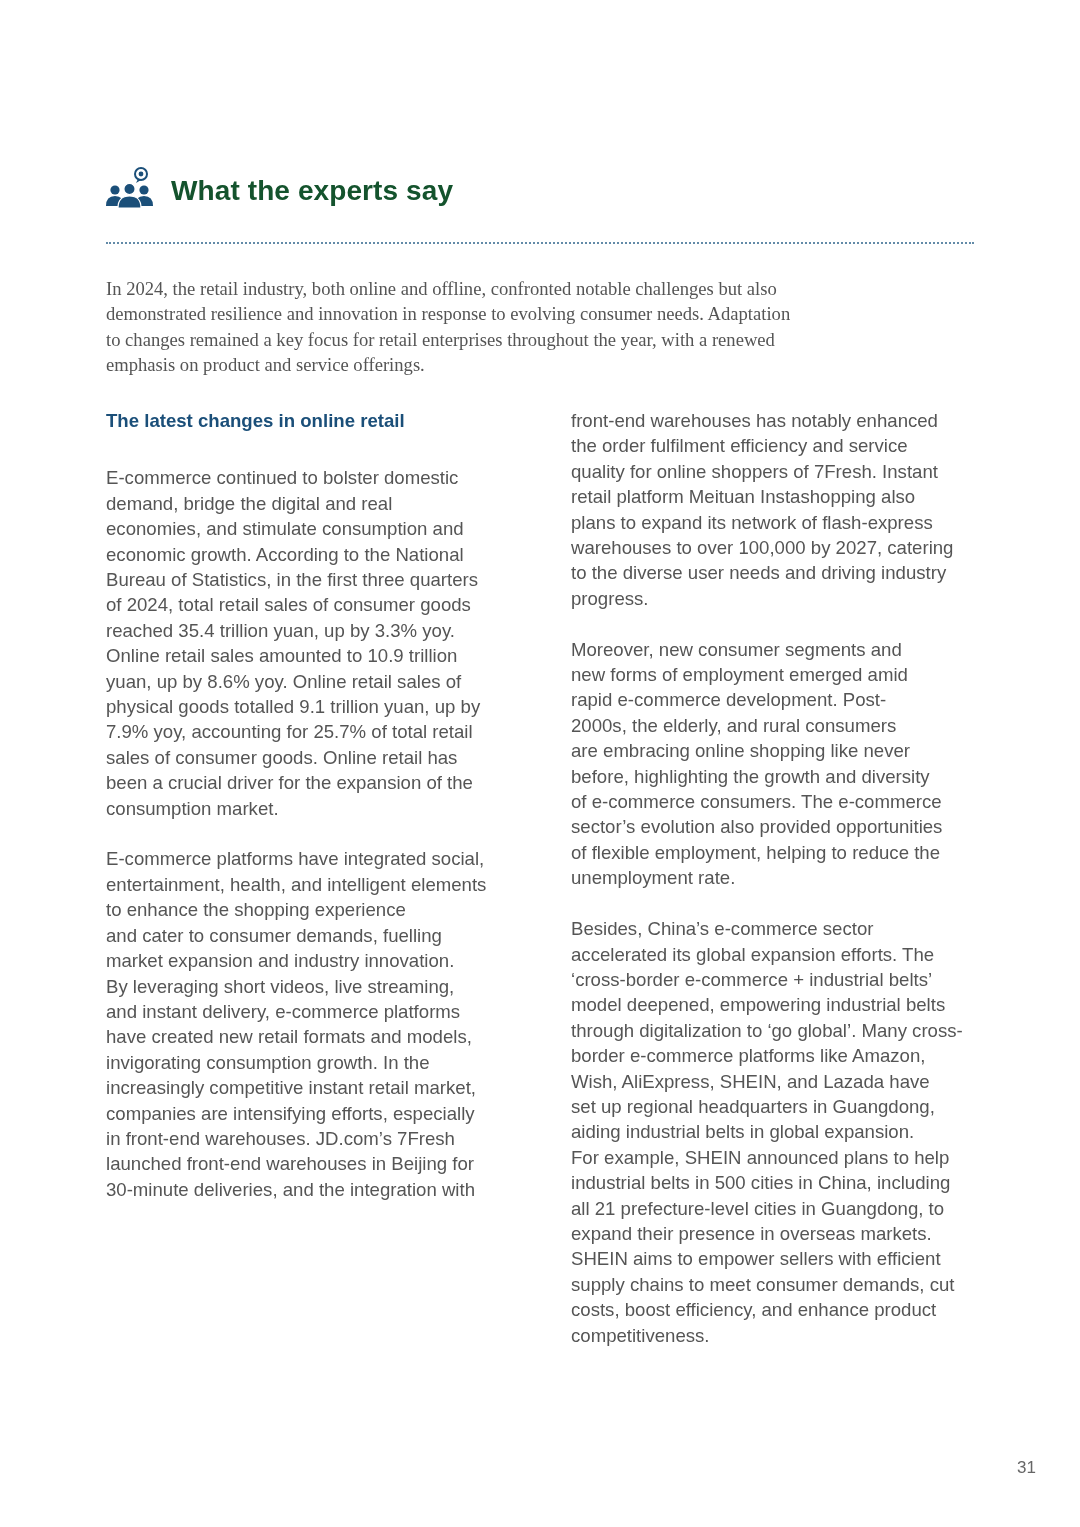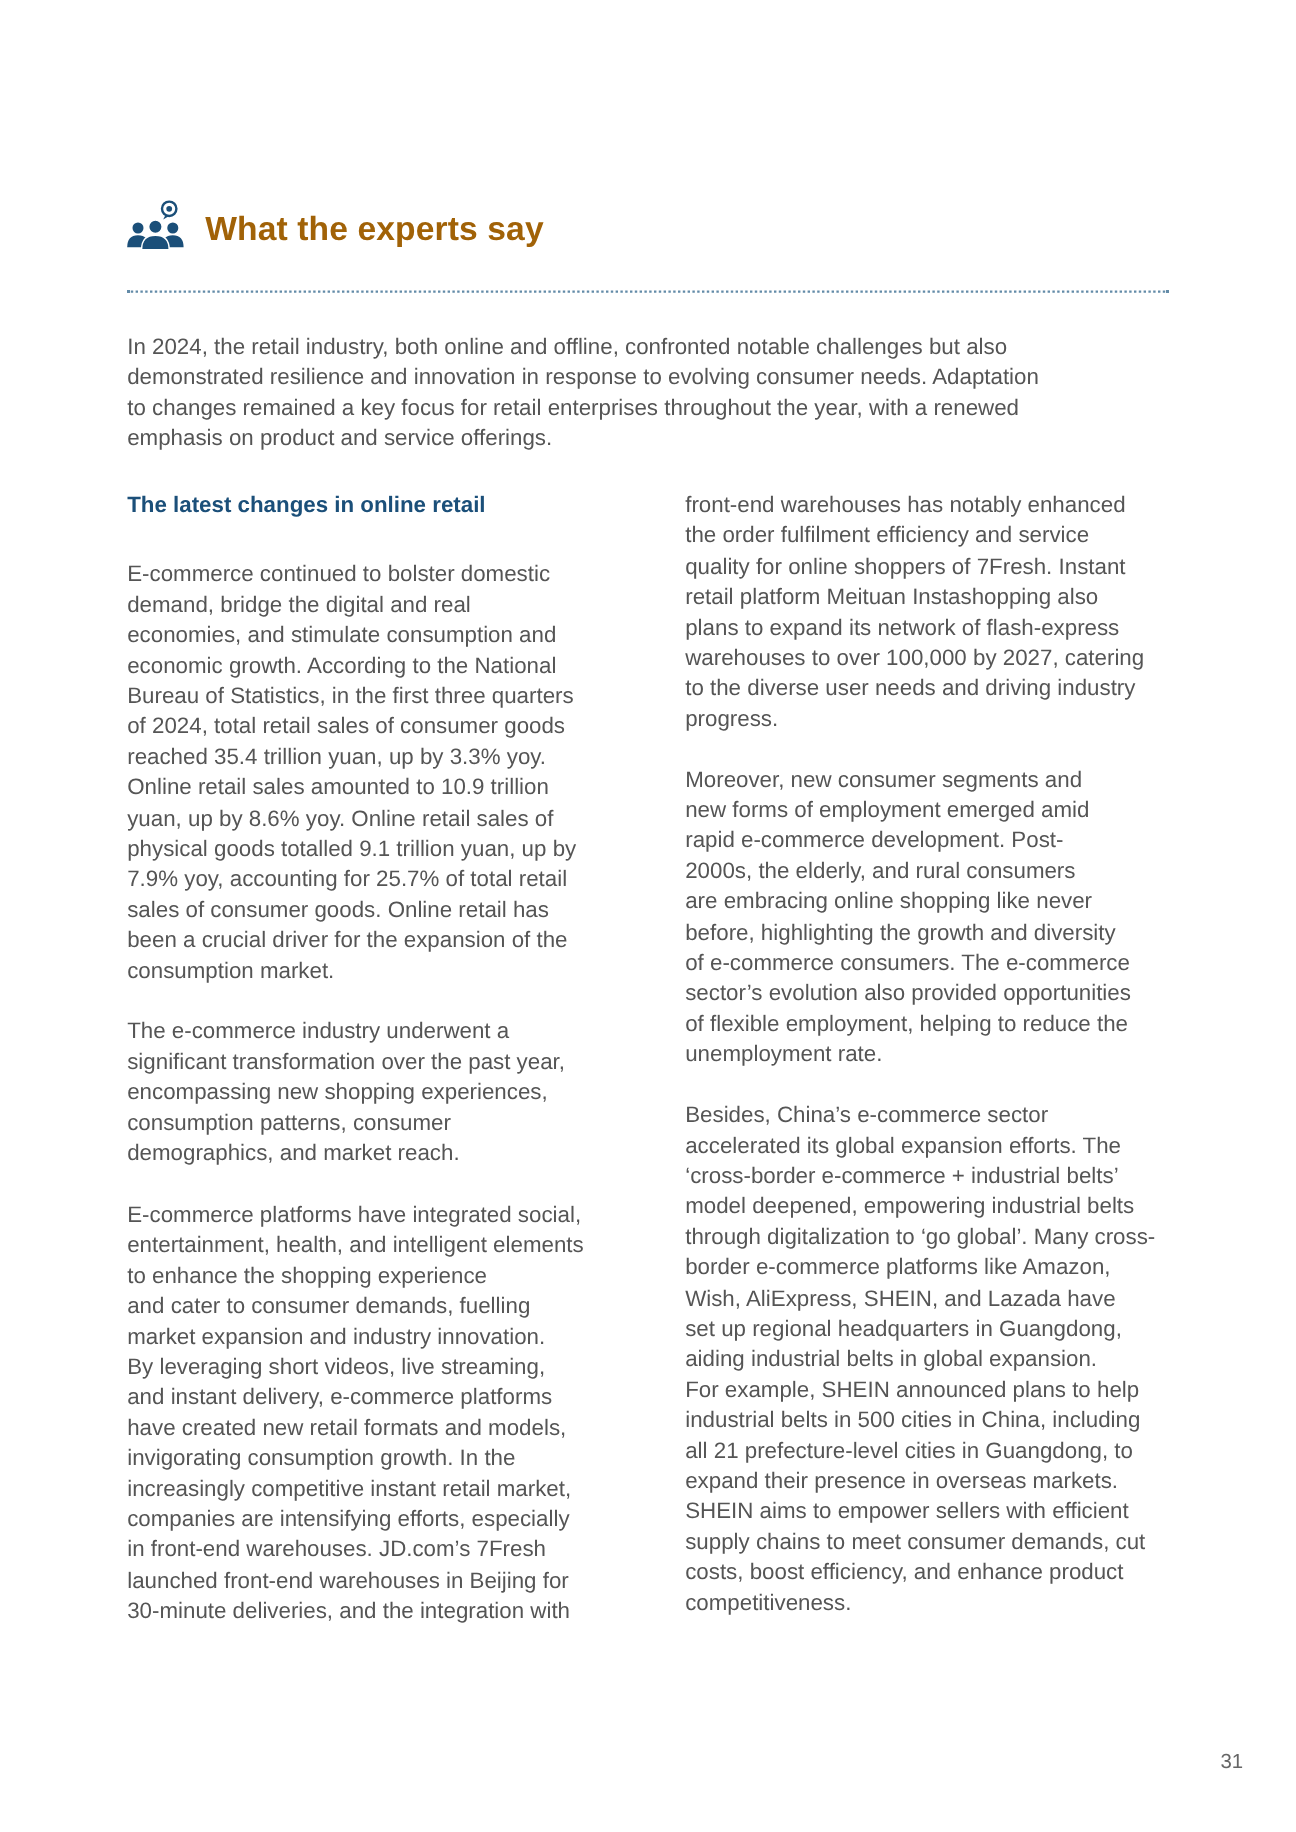--- a/index.html
+++ b/index.html
@@ -1,24 +1,24 @@
 <!DOCTYPE html>
 <html><head>
   <meta charset="utf-8">
   <style>
     html, body { margin: 0; padding: 0; background: #ffffff; }
     body { width: 1080px; height: 1527px; position: relative; overflow: hidden;
            font-family: "Liberation Sans", sans-serif; color: #555555; }
     .header { position: absolute; left: 105px; top: 166px; display: flex; align-items: flex-end; }
     .header-icon { width: 50px; height: 44px; margin-right: 16px; }
-    .title { font-size: 28px; font-weight: bold; color: #a16207; line-height: 34px; margin-bottom: 2px; letter-spacing: 0.1px; }
+    .title { font-size: 28px; font-weight: bold; color: #14532d; line-height: 34px; margin-bottom: 2px; letter-spacing: 0.1px; }
     .divider { position: absolute; left: 106px; top: 242px; width: 868px; height: 0;
                border-top: 2px dotted #3d6f93; opacity: 0.8; }
     .intro { position: absolute; left: 106px; top: 276px; width: 860px; font-size: 18.6px;
-             line-height: 25.4px; color: #555555; }
+             line-height: 25.4px; color: #555555; font-family: Liberation Serif, serif; }
     .col { position: absolute; top: 408px; font-size: 18.6px; line-height: 25.4px; color: #555555; }
     .col-left { left: 106px; width: 420px; }
     .col-right { left: 571px; width: 432px; }
     .subhead { font-weight: bold; color: #1b4f79; font-size: 18.6px; line-height: 25.4px; margin: 0 0 32px 0; }
     .para { margin: 0 0 25.4px 0; white-space: pre-line; }
     .page-num { position: absolute; right: 44px; top: 1458px; font-size: 17px; color: #666666; }
   </style>
 </head>
 <body>
 
@@ -57,25 +57,20 @@
 Bureau of Statistics, in the first three quarters
 of 2024, total retail sales of consumer goods
 reached 35.4 trillion yuan, up by 3.3% yoy.
 Online retail sales amounted to 10.9 trillion
 yuan, up by 8.6% yoy. Online retail sales of
 physical goods totalled 9.1 trillion yuan, up by
 7.9% yoy, accounting for 25.7% of total retail
 sales of consumer goods. Online retail has
 been a crucial driver for the expansion of the
 consumption market.</p>
-  <p class="para">The e-commerce industry underwent a
-significant transformation over the past year,
-encompassing new shopping experiences,
-consumption patterns, consumer
-demographics, and market reach.</p>
   <p class="para">E-commerce platforms have integrated social,
 entertainment, health, and intelligent elements
 to enhance the shopping experience
 and cater to consumer demands, fuelling
 market expansion and industry innovation.
 By leveraging short videos, live streaming,
 and instant delivery, e-commerce platforms
 have created new retail formats and models,
 invigorating consumption growth. In the
 increasingly competitive instant retail market,

